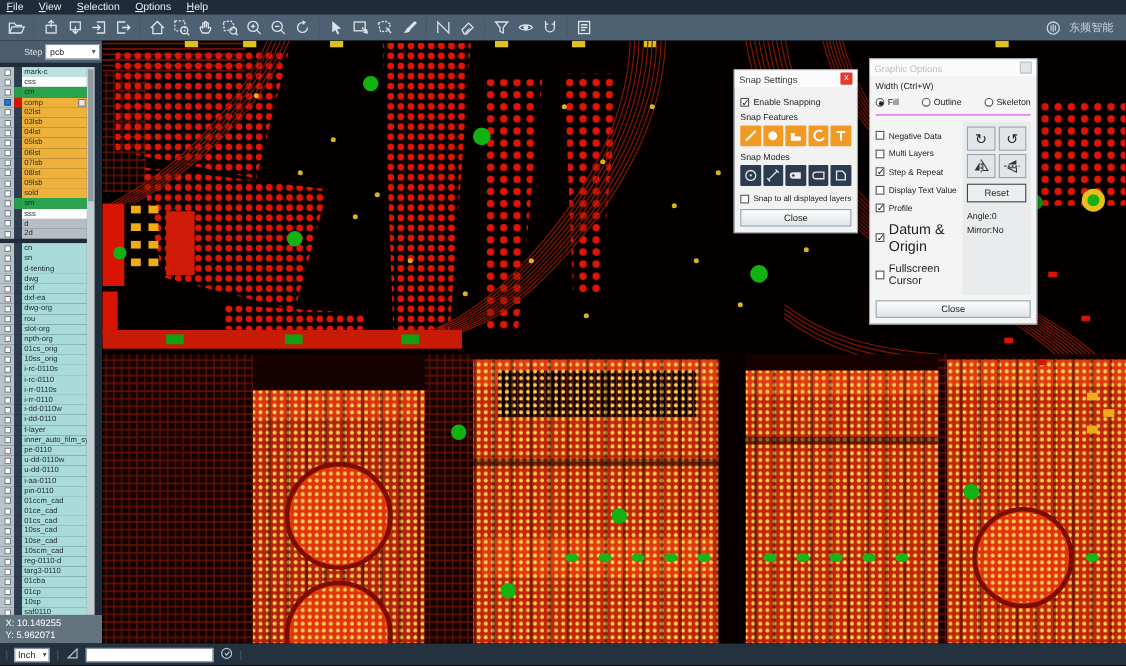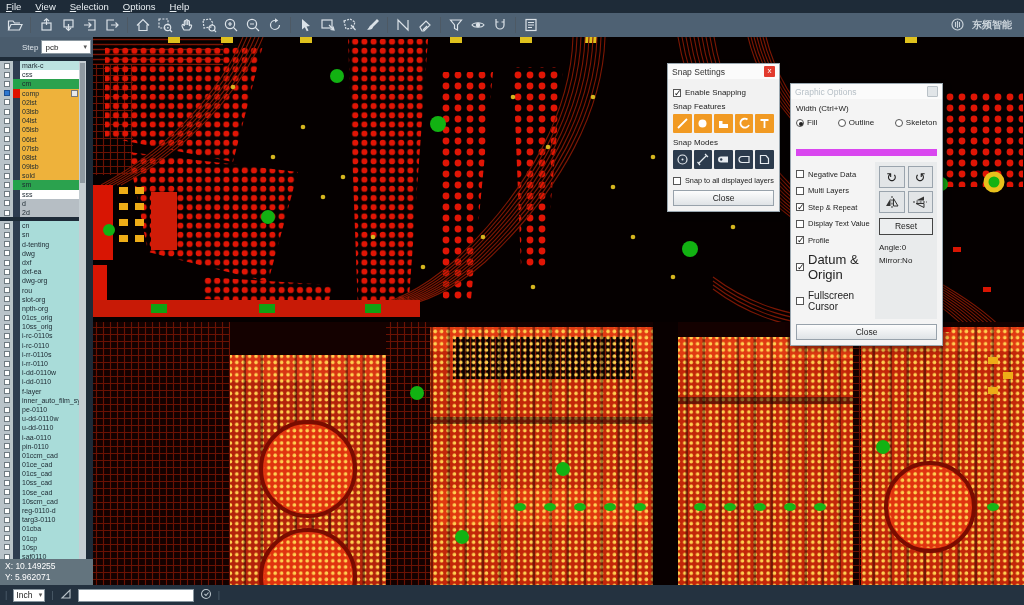--- a/index.html
+++ b/index.html
@@ -13,22 +13,22 @@
     color:#e8eef2; font-size:9.5px; }
   .mi { cursor:default; }
   .mi::first-letter { text-decoration:underline; }
 
   
   .toolbar { position:absolute; left:0; top:13px; width:1024px; height:24px;
     background:#4e6173; display:flex; align-items:center; padding:0 4px; }
   .tbtn { width:22px; height:21px; display:flex; align-items:center; justify-content:center; border-radius:2px; }
   .tbtn svg { stroke:#dbe2e8; fill:none; stroke-width:1.2; }
   .tsep { width:1px; height:16px; background:#35424f; border-right:1px solid rgba(255,255,255,.12); margin:0 4px; }
-  .logo { margin-left:auto; display:flex; gap:8px; color:#c9d2d9;
-    font-size:10px; padding-right:8px;font-weight:bold; }
+  .logo { margin-left:auto; display:flex; align-items:center; gap:8px; color:#c9d2d9;
+    font-size:10px; padding-right:8px; }
 
   
   .sidebar { position:absolute; left:0; top:37px; width:93px; height:522px; background:#1e2b38; }
   .steprow { height:20px; background:#4a5c6d; display:flex; align-items:center; gap:3px; padding:0 2px; }
   .steprow .lbl { color:#dfe5ea; font-size:8px;margin-left:20px; }
   .stepsel { flex:1; height:14px; background:#fff; border:1px solid #8a97a0; font-size:8px;
     color:#222; display:flex; align-items:center; justify-content:space-between; padding:0 3px; }
   .layers { position:absolute; left:0; top:24px; width:79px; }
   .lrow { display:flex; height:9.2px; }
   .lrow.gap { margin-top:4px; }
@@ -72,21 +72,21 @@
   .brow { display:flex; gap:2px; }
   .fbtn { width:19px; height:19px; background:#f19a23; border-radius:1px; display:flex; align-items:center; justify-content:center; }
   .fbtn svg { stroke:#fff; fill:none; stroke-width:1.8; }
   .mbtn { width:19px; height:19px; background:#2c3b4d; border-radius:1px; display:flex; align-items:center; justify-content:center; }
   .mbtn svg { stroke:#e6ebf0; fill:none; stroke-width:1.2; }
   .dlgbtn { display:block; width:100%; height:16px; margin-top:5px; background:linear-gradient(#fdfdfd,#dfe3e6);
     border:1px solid #98a2ab; font-size:8.5px; color:#222; text-align:center; line-height:14px; }
 
   .gdlg { background:#f4f4f4; }
   .gdlg .dtitle { color:#b7c0c7; }
-  .radiorow { display:flex; justify-content:space-between; margin:5px 0 6px; border-bottom:7px solid #d946ef; padding-bottom:22px; }
+  .radiorow { display:flex; justify-content:space-between; margin:5px 0 6px; border-bottom:1px solid #d946ef; padding-bottom:7px; }
   .radio { display:flex; align-items:center; gap:3px; font-size:8px; color:#222; }
   .rc { width:8px; height:8px; border:1px solid #555; border-radius:50%; background:#fff; position:relative; }
   .rc.sel::after { content:""; position:absolute; left:2px; top:2px; width:4px; height:4px; background:#222; border-radius:50%; }
   .gcols { display:flex; gap:5px; }
   .gleft { flex:1; }
   .gleft .crow { margin:7.5px 0; }
   .gright { width:62px; background:#e9ebec; padding:4px; }
   .rotgrid { display:grid; grid-template-columns:1fr 1fr; gap:3px; }
   .rbtn { height:22px; background:#e2e5e7; border:1px solid #9aa4ad; display:flex; align-items:center; justify-content:center;
     font-size:13px; color:#222; }
@@ -979,21 +979,21 @@
         </div>
     </div>
     <div class="crow" style="margin-top:7px;">
       <div class="cb"></div>
       <span class="clab" style="font-size:7.3px;">Snap to all displayed layers</span>
     </div>
     <button class="dlgbtn">Close</button>
   </div>
 </div>
 
-<div class="dlg gdlg" style="left:790px; top:53px; width:153px;margin-top:30px;">
+<div class="dlg gdlg" style="left:790px; top:53px; width:153px;">
   <div class="dtitle">
     <span>Graphic Options</span>
     <div class="dclose inactive"></div>
   </div>
   <div class="dbody">
     <div class="seclab" style="margin-top:0;">Width (Ctrl+W)</div>
     <div class="radiorow">
 
         <div class="radio">
           <div class="rc sel"></div>

